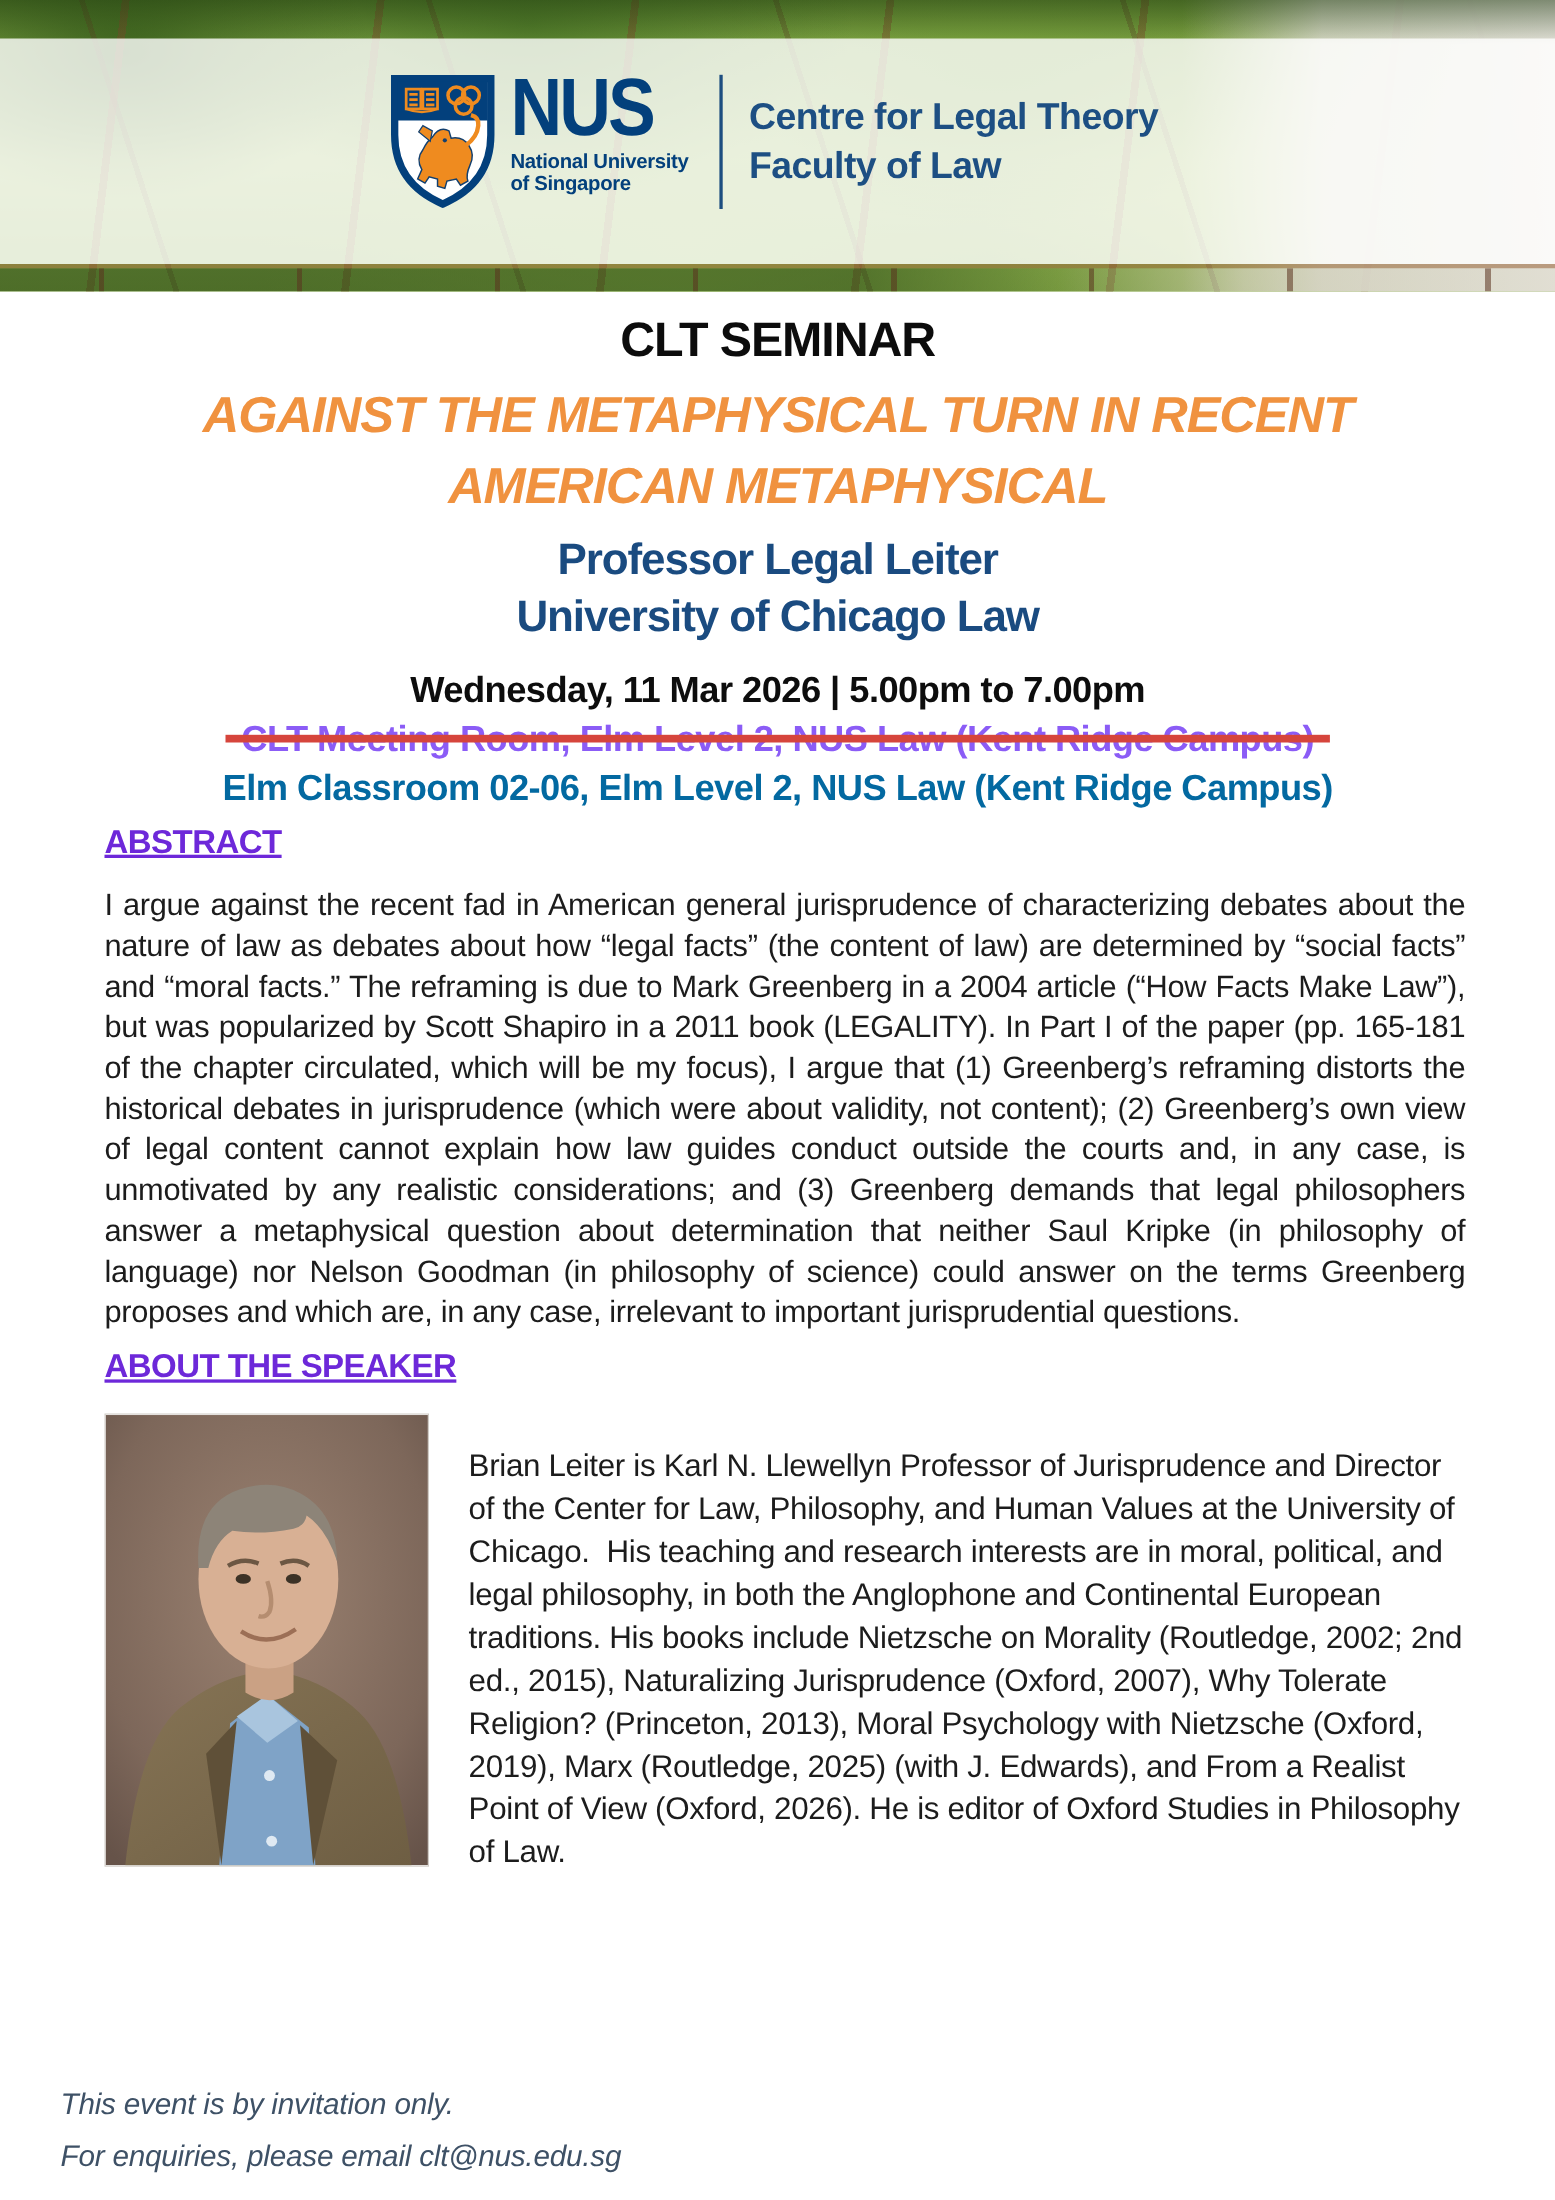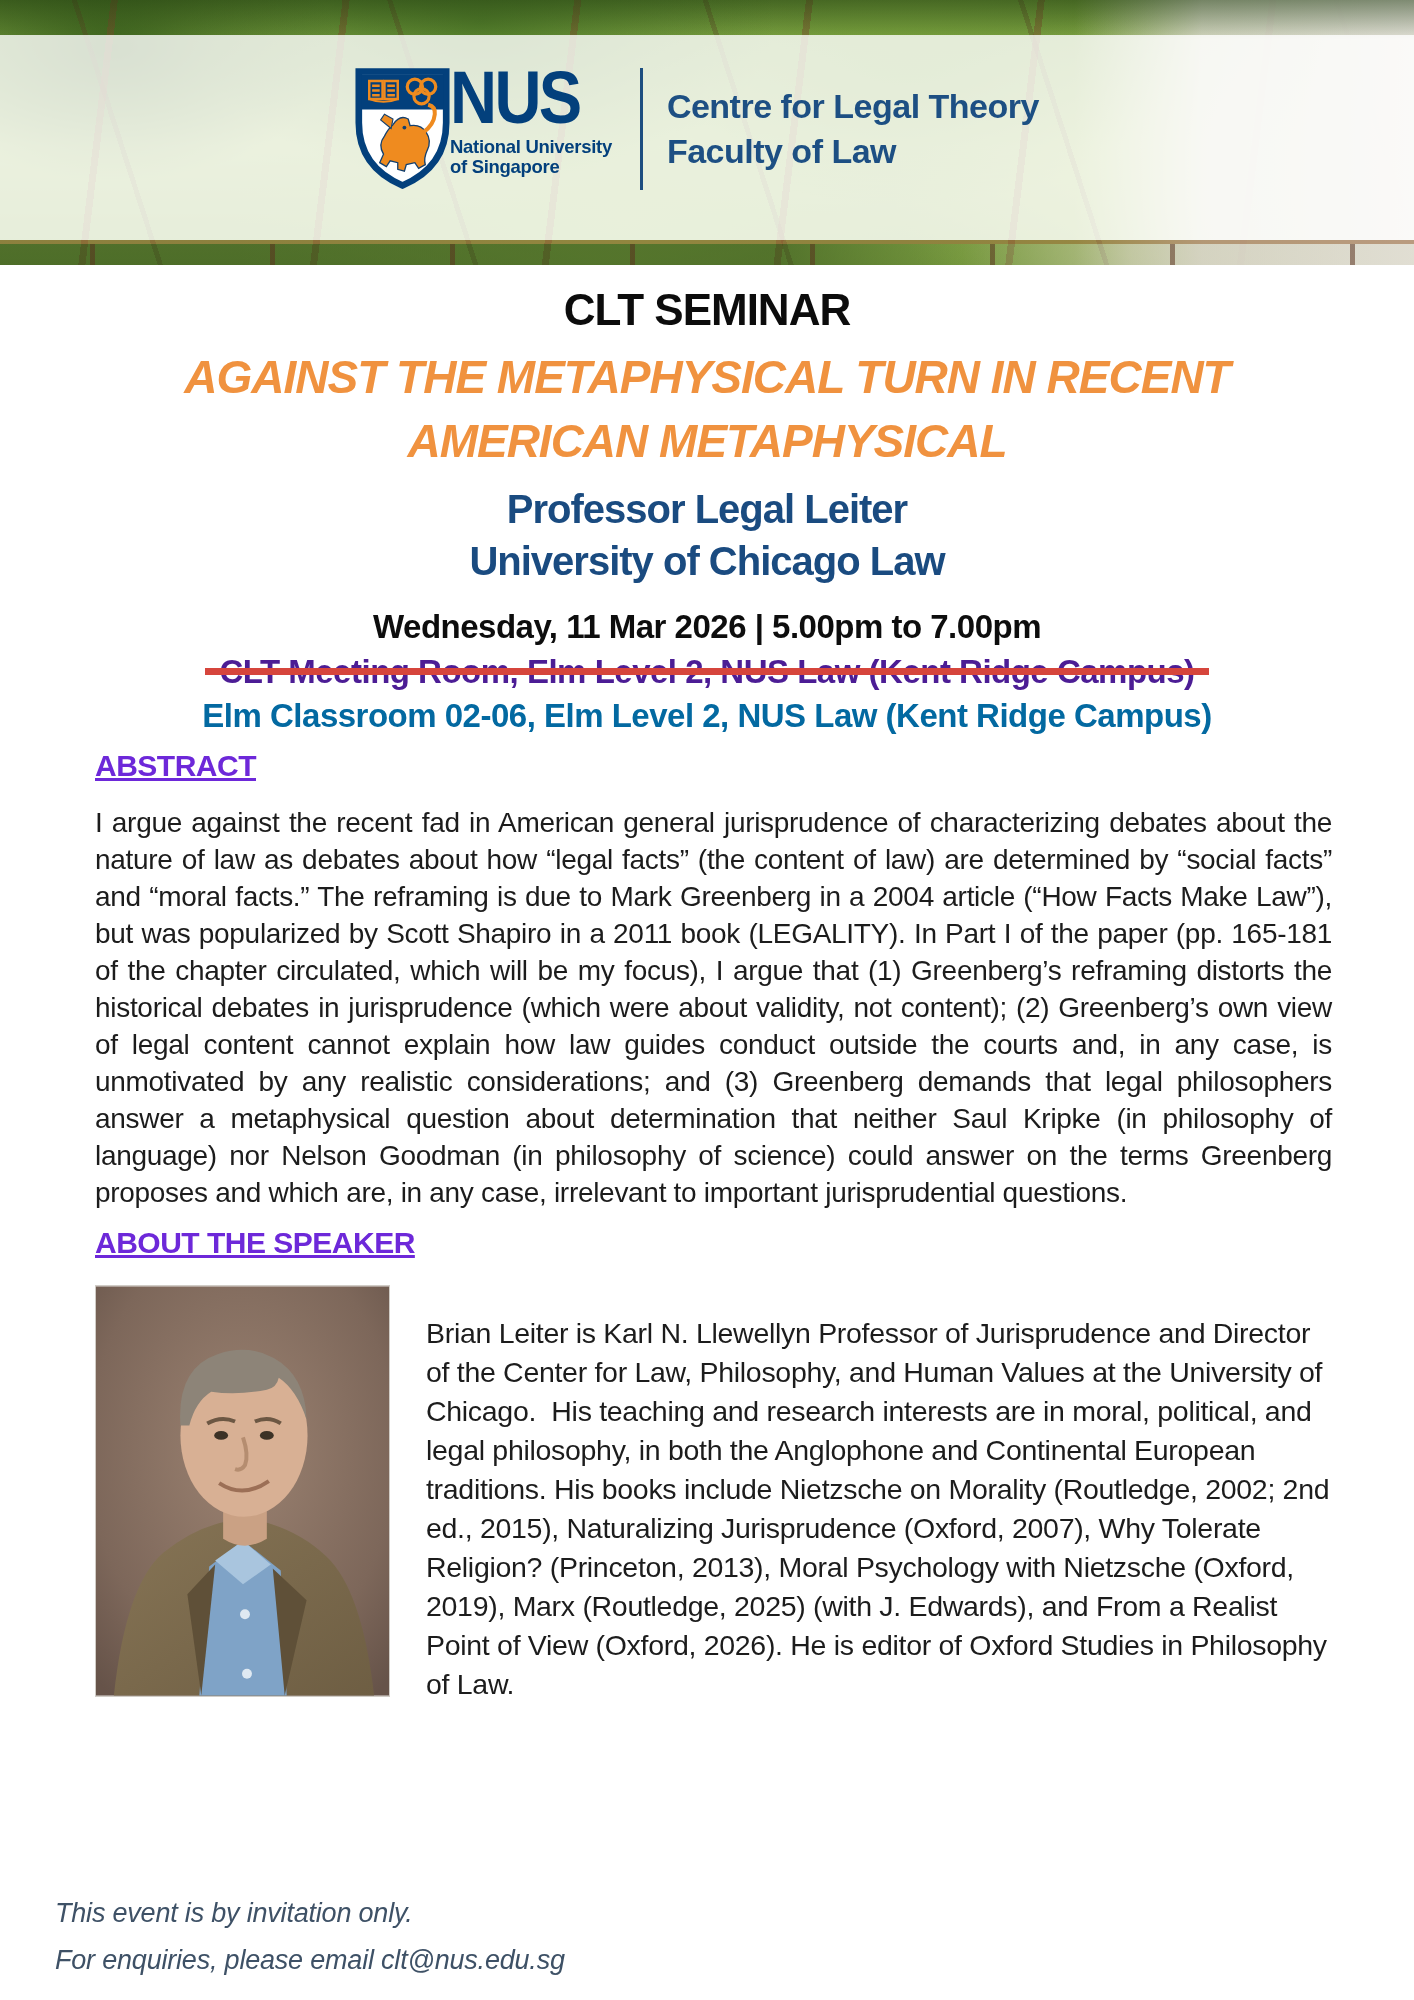--- a/index.html
+++ b/index.html
@@ -45,21 +45,21 @@
     position:absolute;left:0;top:244px;width:100%;height:21px;
     background:
       repeating-linear-gradient(90deg, rgba(0,0,0,0) 0 90px, rgba(90,50,30,0.55) 90px 95px, rgba(0,0,0,0) 95px 180px),
       linear-gradient(90deg, rgba(38,66,18,0.55) 0 55%, rgba(90,120,45,0.35) 68%, rgba(205,200,185,0.55) 80%, rgba(222,219,206,0.6) 100%);
   }
   .logo-row{
     position:absolute;left:355px;top:65px;
     display:flex;align-items:flex-start;
   }
   .crest{width:95px;height:127px;flex:0 0 auto;}
-  .logo-text{}
+  .logo-text{margin-left:14px;}
   .nus-acronym{
     font-size:74px;line-height:66px;font-weight:800;
     letter-spacing:-3px;color:#03407c;
     transform:scaleX(0.88);transform-origin:left top;
   }
   .nus-sub{
     margin-top:6px;font-size:18.5px;line-height:20px;font-weight:700;
     color:#03407c;letter-spacing:-0.3px;
   }
   .logo-divider{
@@ -87,21 +87,21 @@
   .speaker-lines{
     margin-top:10px;
     font-size:40px;line-height:52px;font-weight:800;
     color:#1a4b80;letter-spacing:-1px;
   }
   .date-line{
     margin-top:22px;
     font-size:33px;line-height:36px;font-weight:700;
     color:#0d0d0d;letter-spacing:-0.5px;
   }
-  .venue-old-line{margin-top:9px;font-size:33px;line-height:36px;font-weight:800;color:#4c1d95;letter-spacing:-0.5px;}
+  .venue-old-line{margin-top:9px;font-size:33px;line-height:36px;font-weight:800;color:#8b5cf6;letter-spacing:-0.5px;}
   .struck{position:relative;display:inline-block;}
   .struck::after{
     content:"";position:absolute;left:-14px;right:-14px;top:38%;height:7px;
     background:#d6453c;
   }
   .venue-new-line{
     margin-top:8px;font-size:33px;line-height:36px;font-weight:800;
     color:#0369a1;letter-spacing:-0.5px;
   }
 

